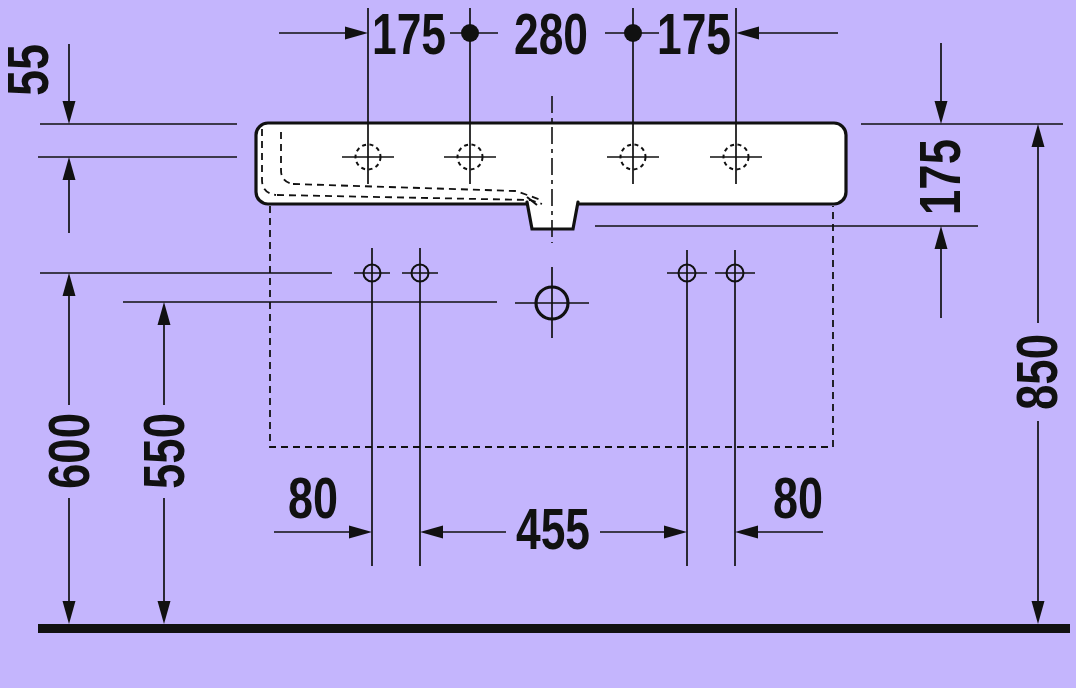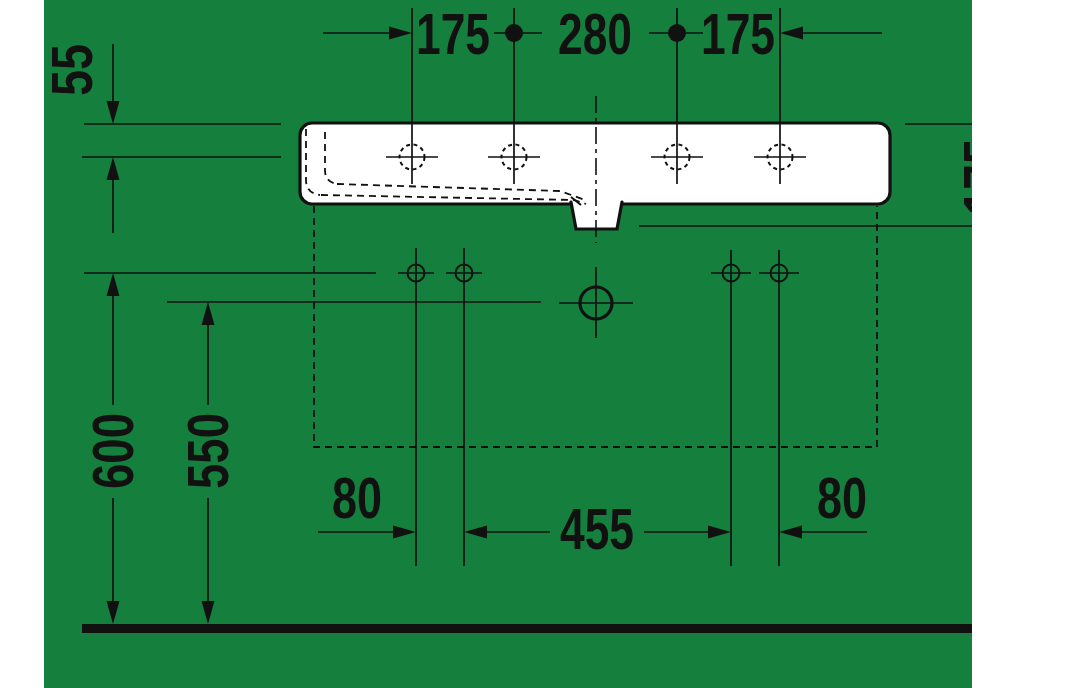--- a/index.html
+++ b/index.html
@@ -1,17 +1,17 @@
 <!DOCTYPE html>
 <html><head>
 <meta charset="utf-8">
 <style>
   html,body{margin:0;padding:0;background:#ffffff;}
-  .stage{position:relative;width:928px;height:688px;background:#15803d;overflow:hidden;
-         font-family:"Liberation Sans","DejaVu Sans",sans-serif;margin-left:44px;}
+  .stage{position:relative;width:1076px;height:688px;background:#c4b5fd;overflow:hidden;
+         font-family:"Liberation Sans","DejaVu Sans",sans-serif;}
   svg{display:block;}
   
   .s3{stroke:#111;stroke-width:3.2;fill:none;stroke-linecap:round;}
   .s2{stroke:#111;stroke-width:2;fill:none;}
   .ln{stroke:#111;stroke-width:1.7;fill:none;}
   .dash{stroke:#111;stroke-width:1.8;fill:none;stroke-dasharray:7 5;}
   .cl{stroke:#111;stroke-width:1.6;fill:none;stroke-dasharray:17 5 4 5;}
   .dc{stroke:#111;stroke-width:2;fill:none;stroke-dasharray:4 3.5;}
   .arr{fill:#111;stroke:none;}
   .dot{fill:#111;stroke:none;}

